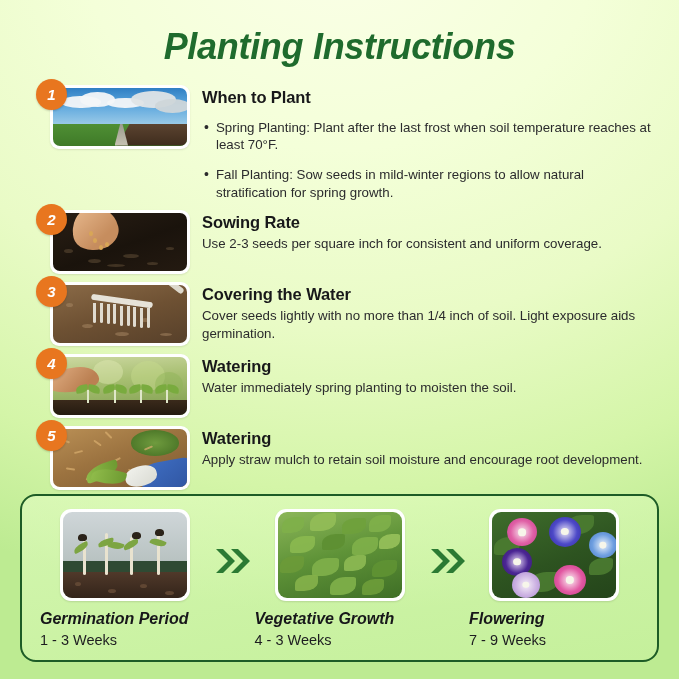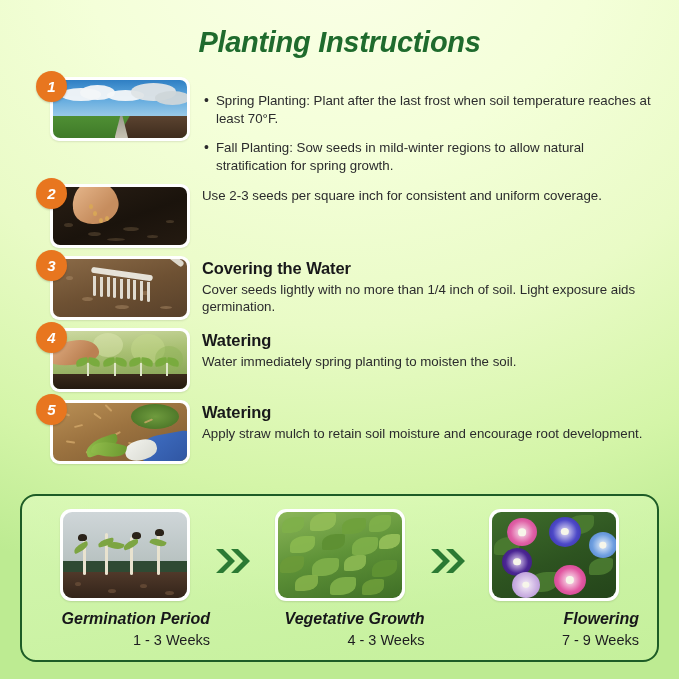--- a/index.html
+++ b/index.html
@@ -13,21 +13,21 @@
   body {
     font-family: "Liberation Sans", sans-serif;
     background:
       radial-gradient(ellipse 120% 100% at 50% -10%, #fbffe8 0%, #f4ffd9 32%, #e9fbc6 58%, #d4f5a8 82%, #bdeb92 100%);
     position: relative;
   }
 
   
   .title {
     text-align: center;
-    font-size: 29px;
+    font-size: 36px;
     font-weight: bold;
     font-style: italic;
     color: #1f6b2d;
     letter-spacing: -0.3px;
     padding-top: 27px;
     line-height: 1.1;
   }
 
   
   .steps {
@@ -137,21 +137,21 @@
     border-radius: 16px;
     background: linear-gradient(170deg, rgba(230,255,200,0.55) 0%, rgba(205,245,165,0.5) 100%);
     display: flex;
     align-items: center;
     justify-content: space-between;
     padding: 0 18px;
   }
 
   .tl-stage {
     width: 170px;
-    text-align: right;
+    text-align: left;
   }
 
   .tl-imgwrap {
     width: 130px;
     height: 92px;
     margin: 0 auto 9px auto;
     background: #ffffff;
     border-radius: 11px;
     padding: 3px;
     box-shadow: 0 1px 2px rgba(0,0,0,0.12);
@@ -351,20 +351,21 @@
             <div class="cloud" style="left:58%;top:6%;width:34%;height:30%;background:#dfe4e6;"></div>
             <div class="cloud" style="left:76%;top:20%;width:26%;height:24%;background:#cfd6d9;"></div>
             <div class="ground"></div>
             <div class="dirt"></div>
             <div class="road"></div>
           </div>
         </div>
       </div>
     </div>
     <div class="step-text">
+      <div class="step-head">When to Plant</div>
       <div class="step-body">
         <ul>
           <li>Spring Planting: Plant after the last frost when soil temperature reaches at least 70°F.</li>
           <li>Fall Planting: Sow seeds in mild-winter regions to allow natural stratification for spring growth.</li>
         </ul>
       </div>
     </div>
   </div>
 
   <div class="step" style="margin-bottom:8px;">
@@ -383,20 +384,21 @@
             <div class="hand"></div>
             <div class="seed" style="left:30%;top:42%;"></div>
             <div class="seed" style="left:34%;top:55%;"></div>
             <div class="seed" style="left:39%;top:50%;"></div>
             <div class="seed" style="left:27%;top:30%;"></div>
           </div>
         </div>
       </div>
     </div>
     <div class="step-text">
+      <div class="step-head">Sowing Rate</div>
       <div class="step-body">Use 2-3 seeds per square inch for consistent and uniform coverage.</div>
     </div>
   </div>
 
   <div class="step" style="margin-bottom:8px;">
     <div class="step-media">
       <div class="badge">3</div>
       <div class="thumb-wrap">
         <div class="thumb">
           <div class="scene sc-rake">

